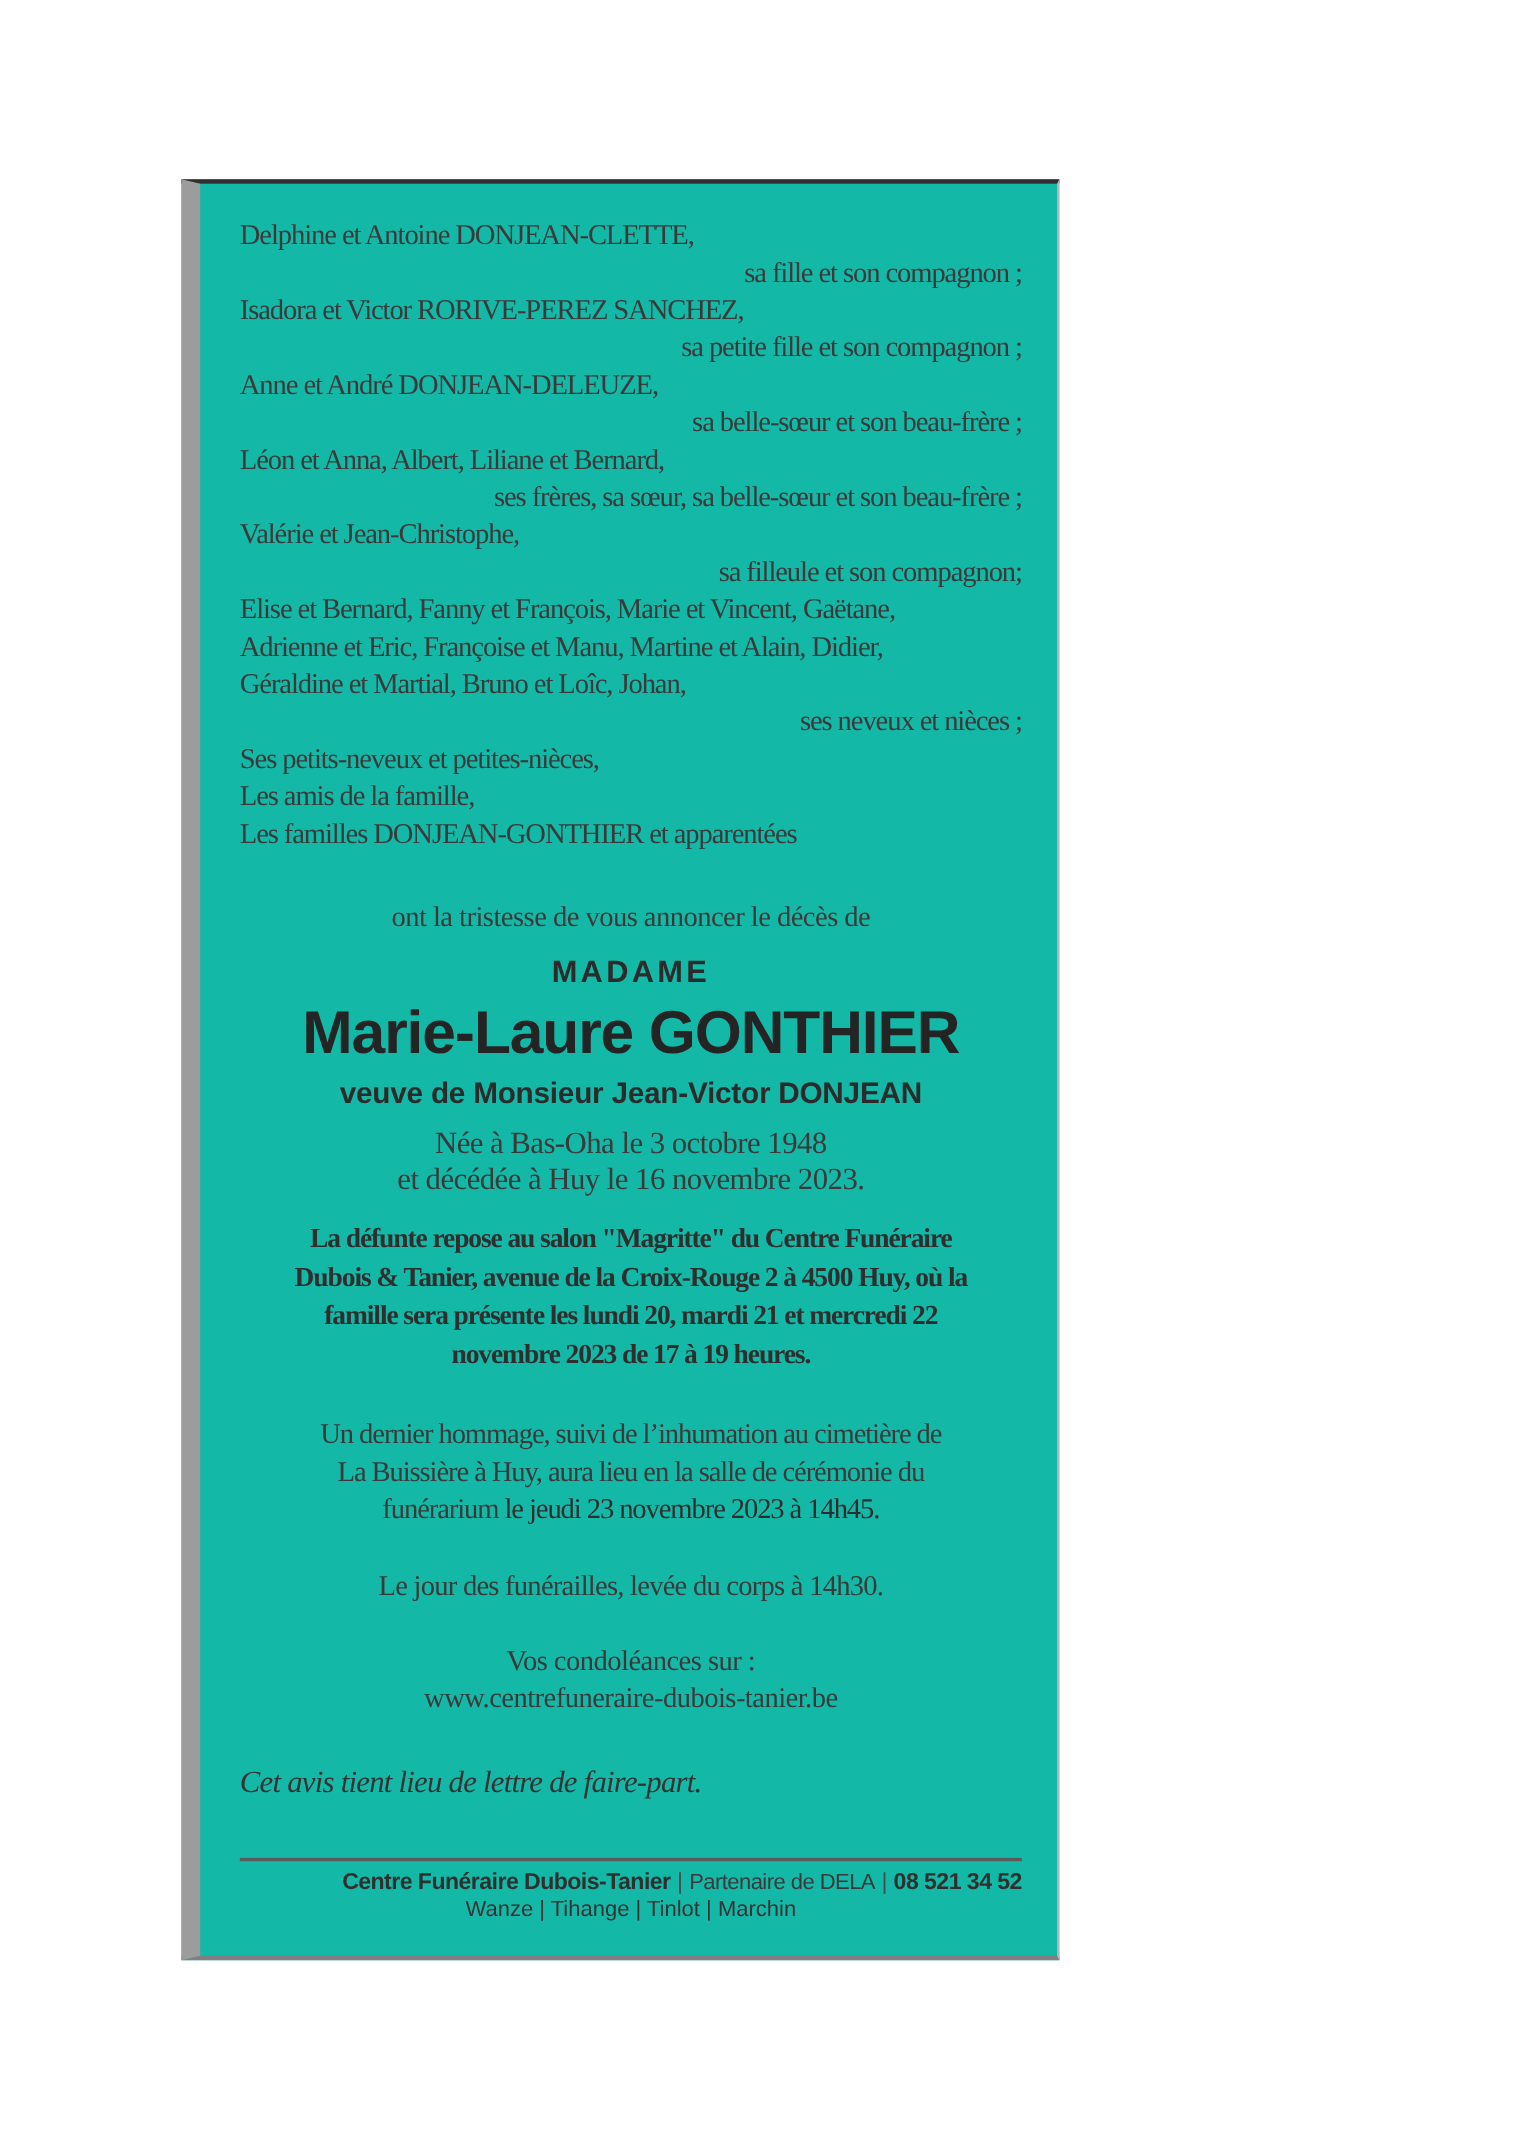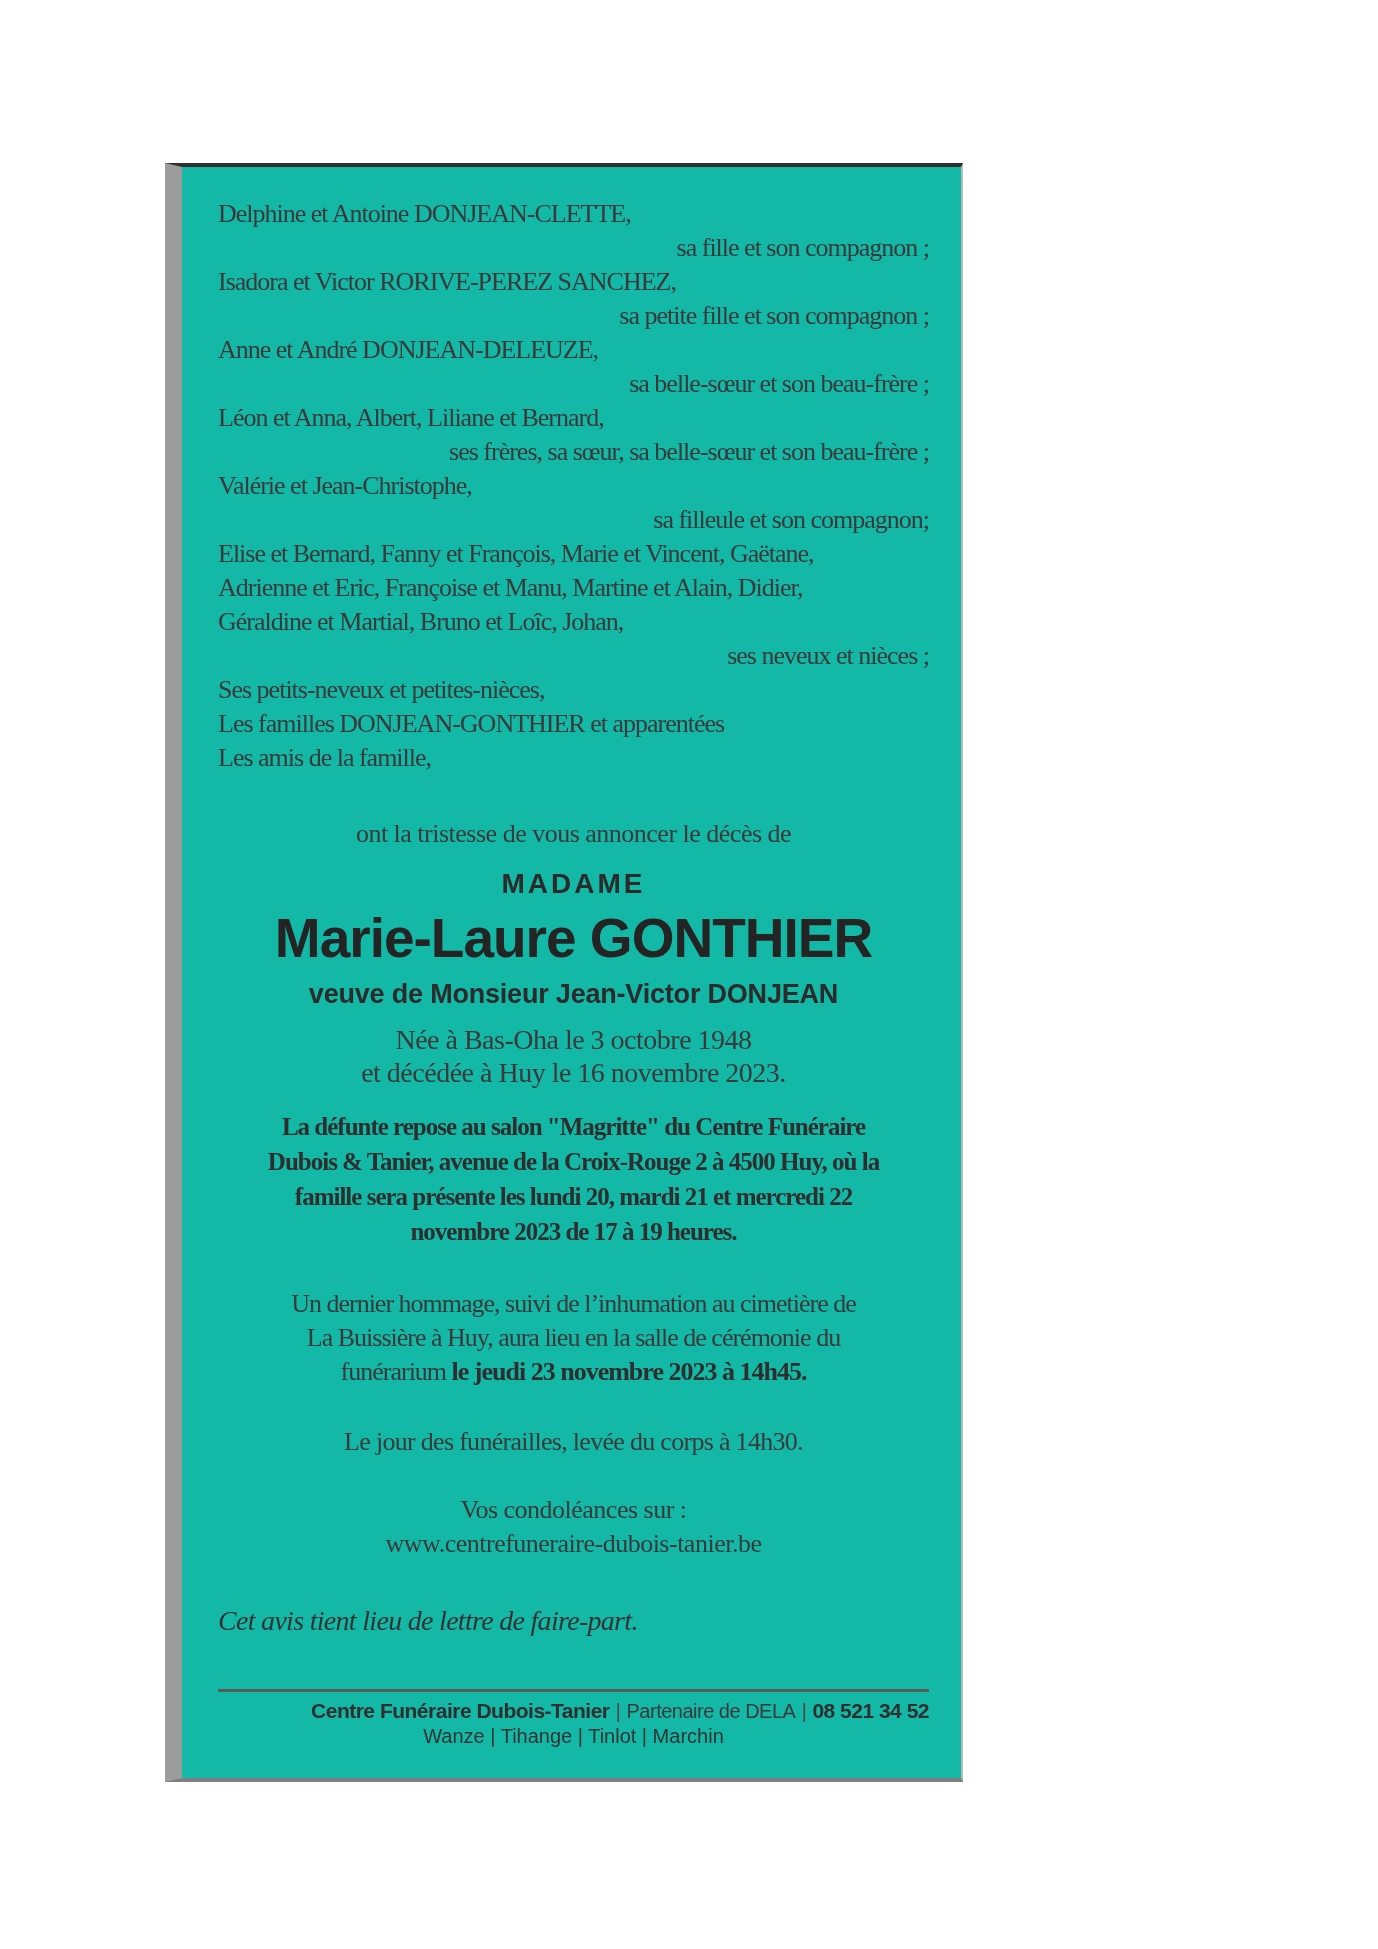--- a/index.html
+++ b/index.html
@@ -94,21 +94,21 @@
     white-space: nowrap;
   }
   .homage {
     margin-top: 38px;
     text-align: center;
     font-size: 26px;
     line-height: 34px;
     letter-spacing: -1px;
     white-space: nowrap;
   }
-  .homage .bold { font-weight: bold; color: #2e2e2e; }
+  .homage .bold { font-weight: normal; color: #2e2e2e; }
   .levee {
     margin-top: 36px;
     text-align: center;
     font-size: 26px;
     line-height: 34px;
     letter-spacing: -0.7px;
   }
   .condo {
     margin-top: 34px;
     text-align: center;
@@ -164,22 +164,22 @@
     <div class="rel role">sa belle-sœur et son beau-frère ;</div>
     <div class="rel name">Léon et Anna, Albert, Liliane et Bernard,</div>
     <div class="rel role">ses frères, sa sœur, sa belle-sœur et son beau-frère ;</div>
     <div class="rel name">Valérie et Jean-Christophe,</div>
     <div class="rel role">sa filleule et son compagnon;</div>
     <div class="rel name">Elise et Bernard, Fanny et François, Marie et Vincent, Gaëtane,</div>
     <div class="rel name">Adrienne et Eric, Françoise et Manu, Martine et Alain, Didier,</div>
     <div class="rel name">Géraldine et Martial, Bruno et Loîc, Johan,</div>
     <div class="rel role">ses neveux et nièces ;</div>
     <div class="rel name">Ses petits-neveux et petites-nièces,</div>
+    <div class="rel name">Les amis de la famille,</div>
     <div class="rel name">Les familles DONJEAN-GONTHIER et apparentées</div>
-    <div class="rel name">Les amis de la famille,</div>
   </div>
 
   <div class="announce">ont la tristesse de vous annoncer le décès de</div>
 
   <div class="madame">MADAME</div>
 
   <h1 class="big-name">Marie-Laure GONTHIER</h1>
 
   <div class="widow">veuve de Monsieur Jean-Victor DONJEAN</div>
 

